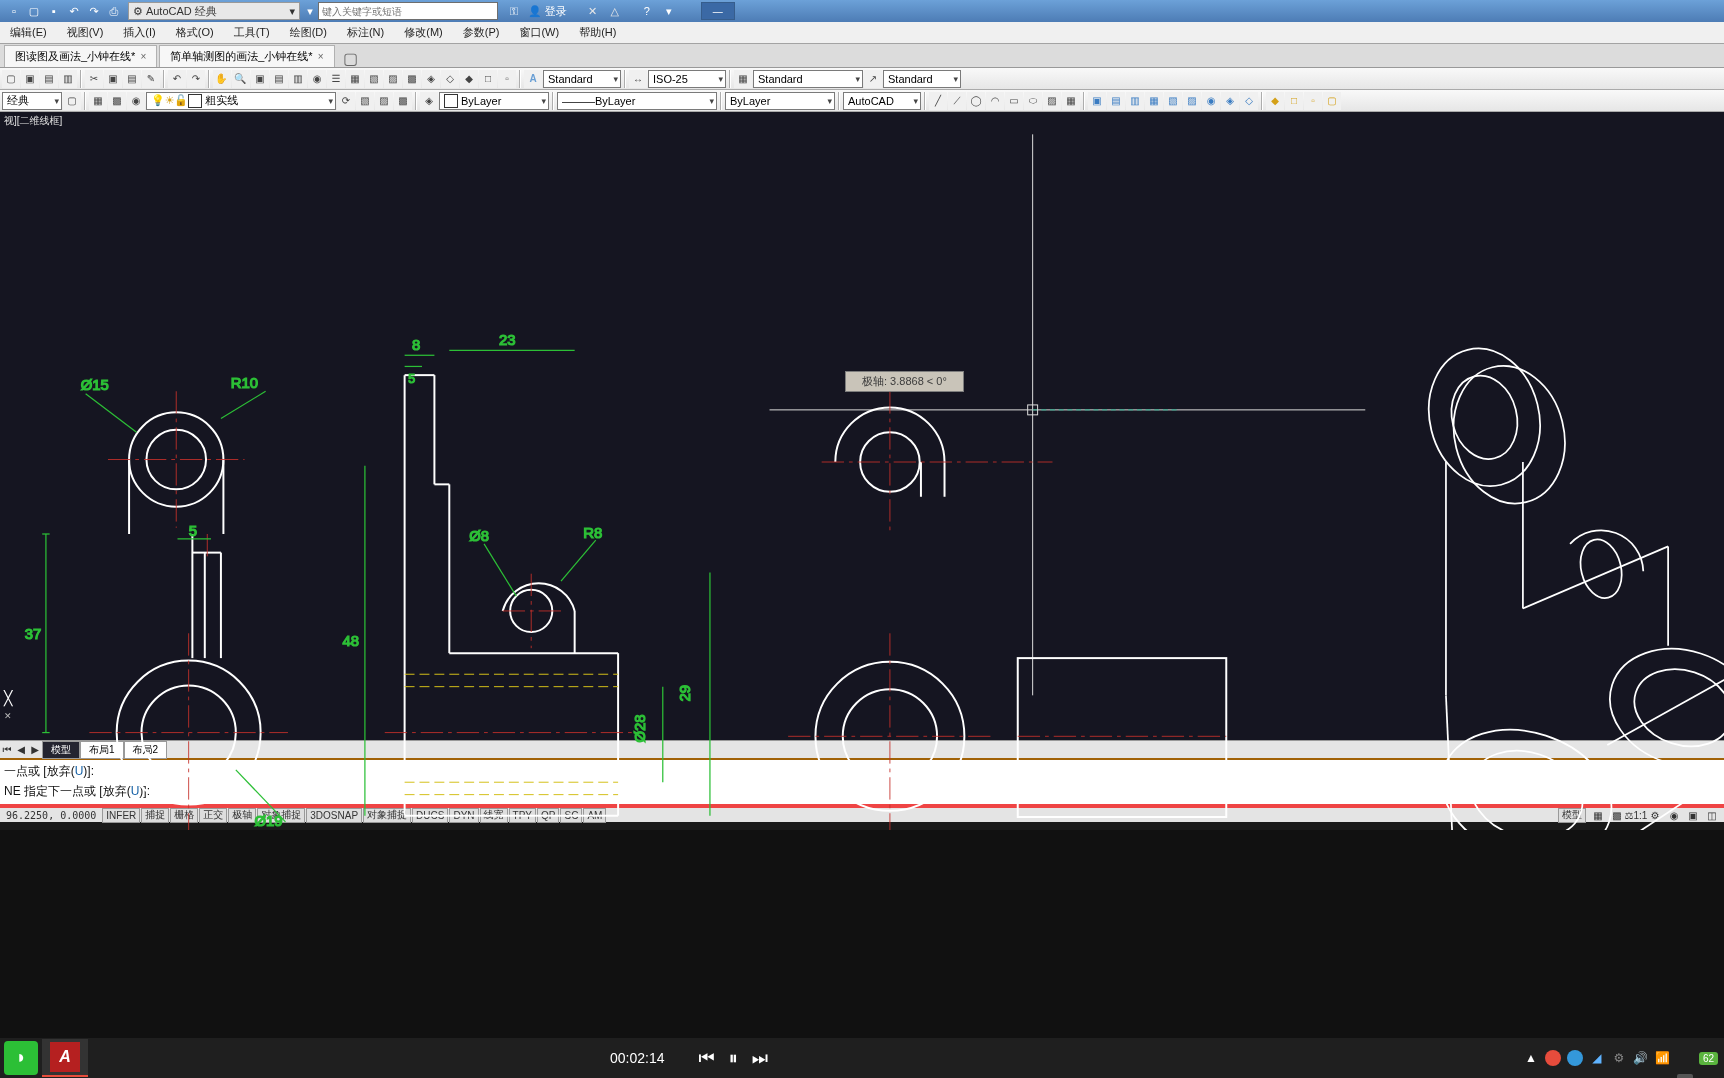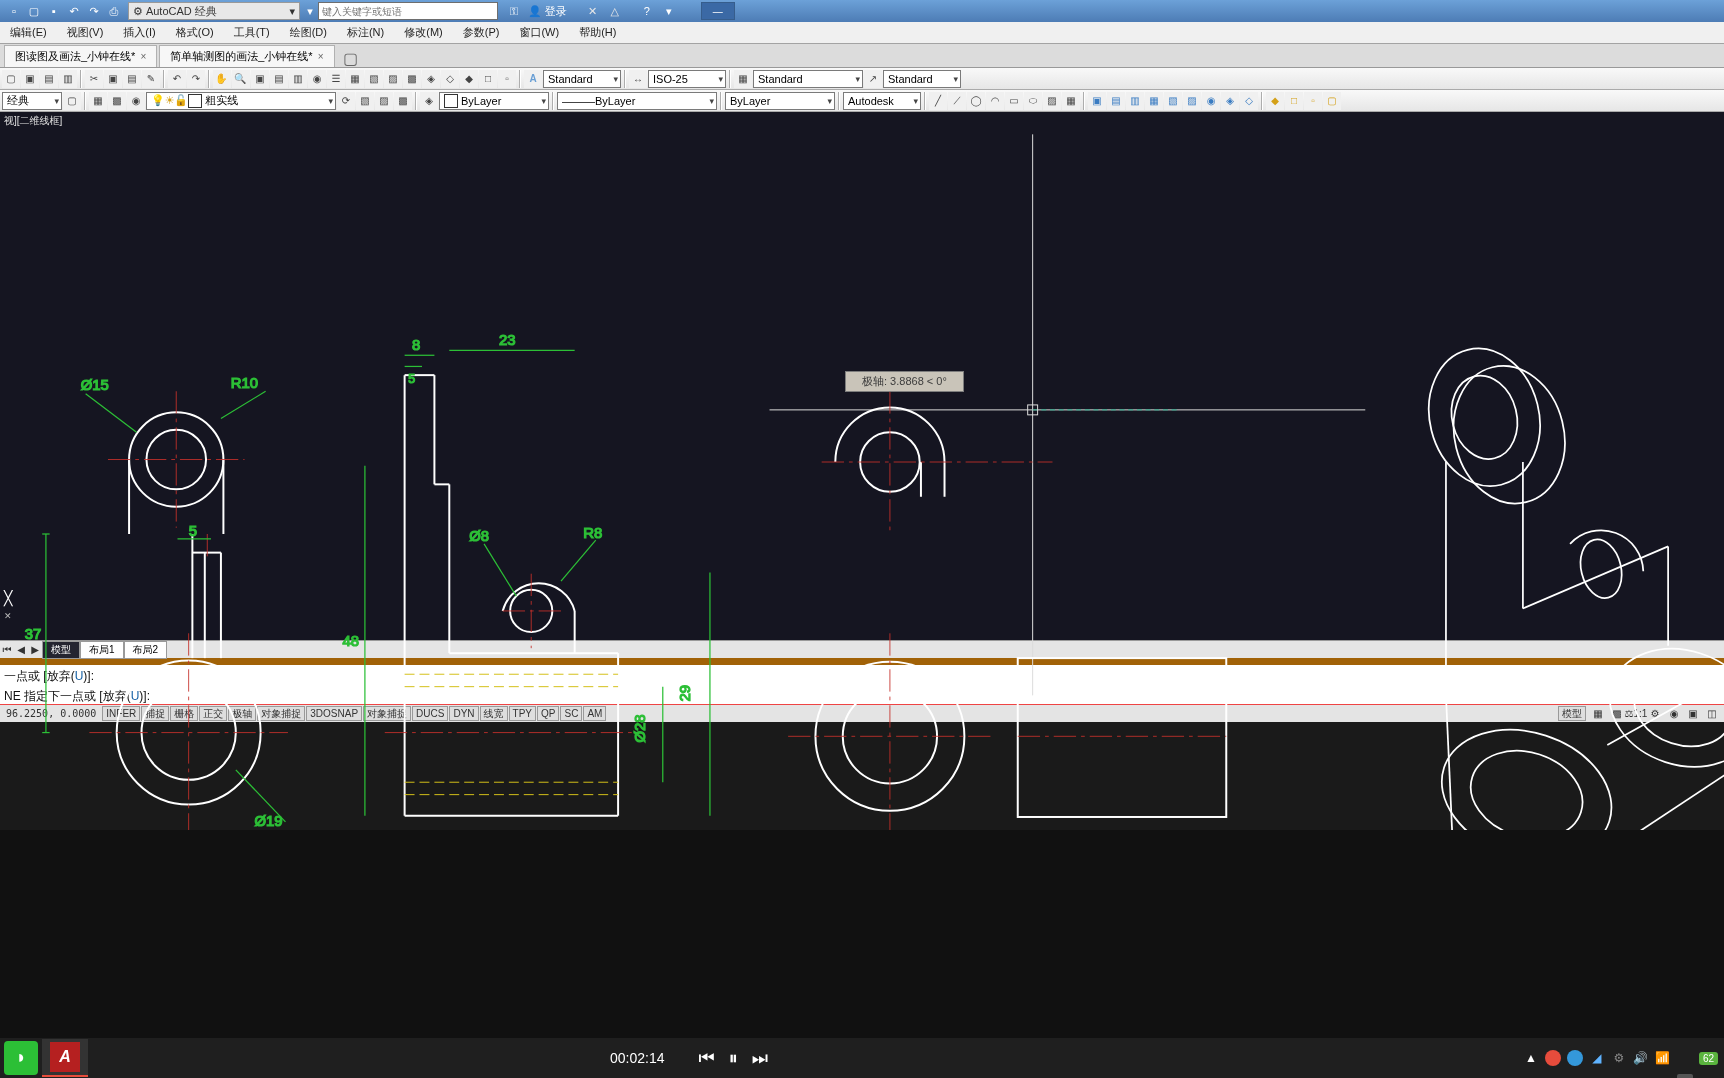--- a/index.html
+++ b/index.html
@@ -28,36 +28,36 @@
 .toolbar-row { height:22px; background:linear-gradient(#f9f9f9,#e6e6e6); border-bottom:1px solid #aaa; display:flex; align-items:center; padding:0 2px; font-size:11px; gap:1px; }
 .toolbar-row .tool-btn { width:18px; height:18px; display:flex; align-items:center; justify-content:center; background:#f0f0f0; border:1px solid transparent; cursor:pointer; font-size:10px; color:#444; }
 .toolbar-row .sep { width:2px; height:18px; border-left:1px solid #adadad; border-right:1px solid #fff; margin:0 2px; }
 .toolbar-row .dd { height:18px; background:#fff; border:1px solid #7a7a7a; display:flex; align-items:center; padding:0 14px 0 4px; font-size:11px; position:relative; cursor:pointer; }
 .toolbar-row .dd::after { content:"▾"; position:absolute; right:2px; color:#444; font-size:9px; }
 .toolbar-row .dd.wide { width:110px; }
 .toolbar-row .dd.med { width:78px; }
 .toolbar-row .dd.sm { width:60px; }
 .toolbar-row .color-sw { width:14px; height:14px; background:#fff; border:1px solid #333; display:inline-block; margin-right:3px; }
 
-.viewport { position:relative; height:528px; background:#151521; }
+.viewport { position:relative; height:628px; background:#151521; }
 .viewport-label { position:absolute; top:2px; left:4px; color:#e0e0e0; font-size:10px; }
 .drawing-svg { position:absolute; inset:0; }
 .tooltip-box { position:absolute; left:845px; top:259px; background:#c9c4b9; color:#3d3d3d; font-size:11px; padding:2px 16px; border:1px solid #7d7d7d; }
 .ucs-icon { position:absolute; left:4px; bottom:18px; color:#fff; font-size:14px; }
 
 .model-tabs { height:18px; background:#e5e5e5; border-top:1px solid #9a9a9a; display:flex; align-items:center; font-size:10px; }
 .model-tabs .nav-btn { width:14px; text-align:center; cursor:pointer; color:#333; }
 .model-tabs .mtab { padding:1px 8px; background:#fff; border:1px solid #9a9a9a; cursor:pointer; }
 .model-tabs .mtab.active { background:#242430; color:#fff; }
 
-.cmd-area { height:46px; background:#fff; border-top:7px solid #a16207; font-size:12px; font-family:Consolas,monospace; padding:1px 4px; color:#111; }
+.cmd-area { height:46px; background:#fff; border-top:2px solid #a16207; font-size:12px; font-family:Consolas,monospace; padding:1px 4px; color:#111; }
 .cmd-area .cmd-line { line-height:20px; }
 .cmd-area .cmd-line .key { color:#1560a5; }
 
-.status-row { height:18px; background:#e4e4e4; border-top:1px solid #ef4444; display:flex; align-items:center; font-size:10px; color:#333; }
+.status-row { height:18px; background:#e4e4e4; border-top:4px solid #ef4444; display:flex; align-items:center; font-size:10px; color:#333; }
 .status-row .coords { padding:0 6px; font-family:Consolas,monospace; }
 .status-row .stat-btn { background:#dedede; border:1px solid #999; padding:0 3px; height:15px; display:flex; align-items:center; cursor:pointer; margin-right:1px; }
 .status-row .spacer { flex:1; }
 .status-right { display:flex; align-items:center; gap:3px; padding-right:4px; }
 .status-right .stat-icon { width:16px; height:14px; display:flex; align-items:center; justify-content:center; cursor:pointer; color:#333; }
 
 .taskbar { position:absolute; bottom:0; left:0; right:0; height:40px; background:#1f1f1f; display:flex; align-items:center; }
 .taskbar .tb-app { width:46px; height:38px; display:flex; align-items:center; justify-content:center; border-bottom:2px solid transparent; }
 .taskbar .tb-app.active { background:#333; border-bottom-color:#e74c3c; }
 .taskbar .playback { position:absolute; left:610px; display:flex; align-items:center; gap:14px; }
@@ -200,21 +200,21 @@
       <span class="color-sw"></span>
       <span>ByLayer</span>
     </div>
   <span class="sep"></span>
   <div class="dd" style="width:160px">——— <span>ByLayer</span></div>
   <span class="sep"></span>
   <div class="dd wide">
       <span>ByLayer</span>
     </div>
   <span class="sep"></span>
-  <div class="dd med">Autodesk</div>
+  <div class="dd med">AutoCAD</div>
   <span class="sep"></span>
   <span class="tool-btn">╱</span>
   <span class="tool-btn">⟋</span>
   <span class="tool-btn">◯</span>
   <span class="tool-btn">◠</span>
   <span class="tool-btn">▭</span>
   <span class="tool-btn">⬭</span>
   <span class="tool-btn">▨</span>
   <span class="tool-btn">▦</span>
   <span class="sep"></span>

